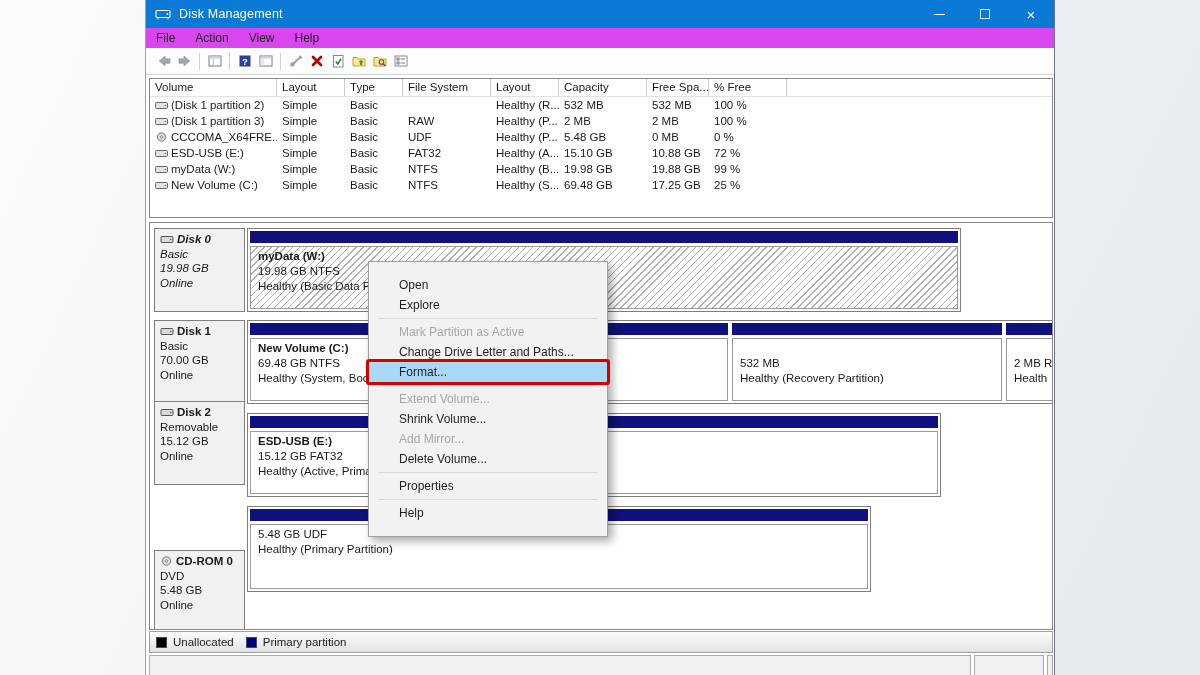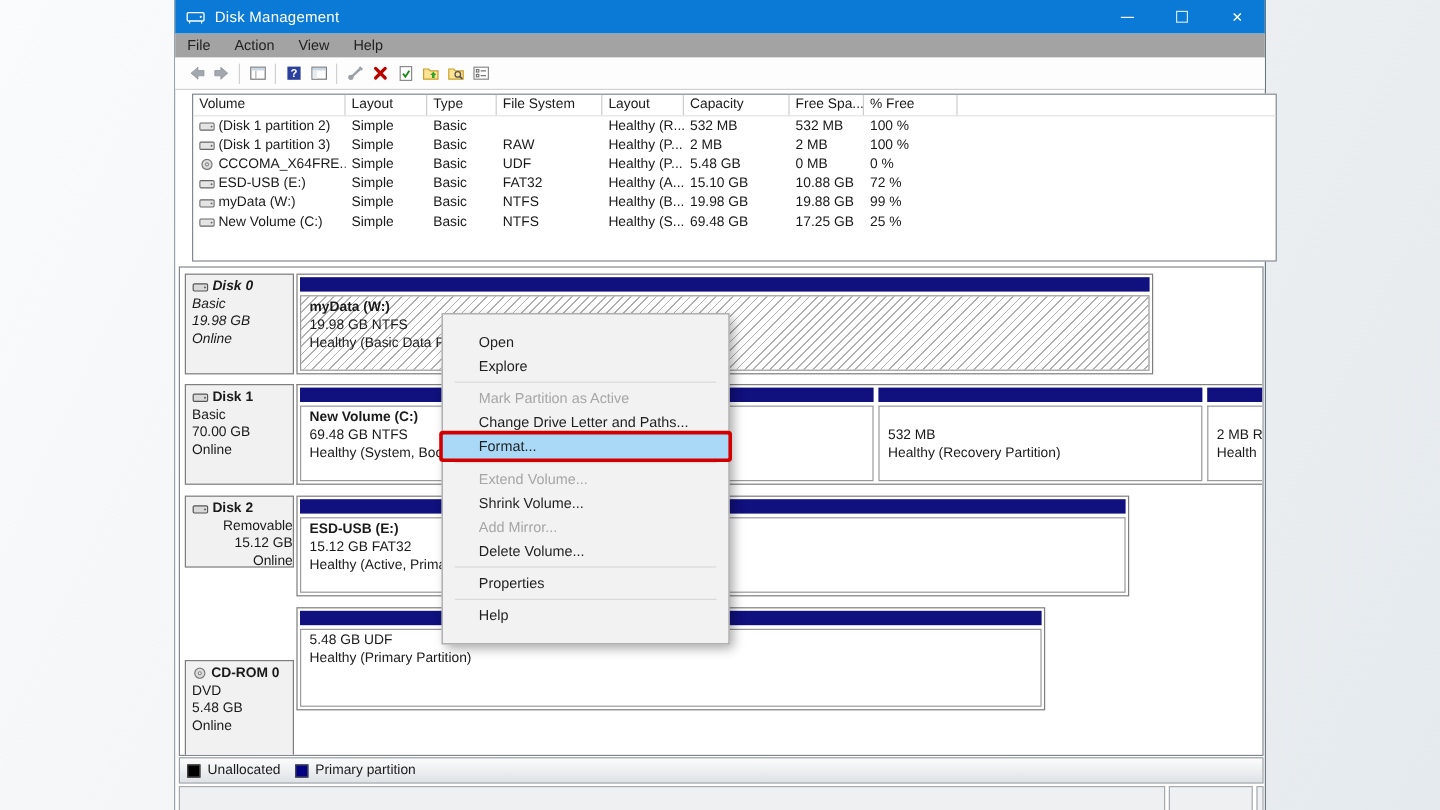--- a/index.html
+++ b/index.html
@@ -23,32 +23,32 @@
   .titlebar-icon { margin-left:9px; display:flex; }
   .titlebar-title { margin-left:8px; font-size:12.5px; letter-spacing:.2px; }
   .controls { margin-left:auto; display:flex; height:100%; }
   .ctrl { width:46px; height:100%; display:flex; align-items:center; justify-content:center; }
   .min-glyph { width:11px; height:1px; background:#fff; display:block; }
   .max-glyph { width:10px; height:10px; border:1px solid #cde7fa; display:block; }
   .close-glyph { font-size:15px; color:#fff; line-height:1; }
 
   
   .menubar { position:absolute; left:0; top:28px; right:0; height:20px;
-    background:#a3a3a3; display:flex; align-items:center; font-size:12px; color:#222;text-align:center; }
+    background:#d946ef; display:flex; align-items:center; font-size:12px; color:#222;text-align:center; }
   .mitem { padding:0 10px; }
 
   
   .toolbar { position:absolute; left:0; top:48px; right:0; height:27px;
     background:#fdfdfd; border-bottom:1px solid #d2d2d2;
     display:flex; align-items:center; padding-left:7px; }
   .ticon { width:21px; height:20px; display:flex; align-items:center; justify-content:center; }
   .tsep { width:1px; height:17px; background:#d0d0d0; margin:0 4px; }
 
   
-  .list-panel { position:absolute; left:14px; top:78px; width:904px; height:140px;
+  .list-panel { position:absolute; left:3px; top:78px; width:904px; height:140px;
     border:1px solid #828790; background:#fff; font-size:11.5px; }
   .lheader { display:flex; height:18px; border-bottom:1px solid #e3e3e3; }
   .hcell { padding:2px 0 0 5px; border-right:1px solid #cdcdcd; white-space:nowrap; overflow:hidden; color:#1a1a1a; }
   .w-vol{width:127px}.w-lay{width:68px}.w-type{width:58px}.w-fs{width:88px}
   .w-st{width:68px}.w-cap{width:88px}.w-free{width:62px}.w-pct{width:78px}
   .w-fill{flex:1; border-right:none;}
   .lrow { display:flex; height:16px; align-items:center; }
   .cell { padding-left:5px; white-space:nowrap; overflow:hidden; }
   .vcell { display:flex; align-items:center; gap:3px; }
   .vcell svg { flex:0 0 auto; }
@@ -375,21 +375,21 @@
       <div class="part cut" style="left:758px; right:0;">
         <div class="pbar"></div>
         <div class="pbody">
           <div class="ptitle"></div>
           <div class="pline">2 MB R</div>
           <div class="pline">Health</div>
         </div>
       </div>
     </div>
 
-    <div class="disk-label" style="top:190px; height:60px;text-align:right;">
+    <div class="disk-label" style="top:178px; height:84px;">
       <div class="dname">
           <svg width="14" height="9" viewBox="0 0 13 9">
             <rect x="0.5" y="1.5" width="12" height="6" rx="1" fill="#d9d9d9" stroke="#555555"></rect>
             <circle cx="10.3" cy="4.5" r="0.8" fill="#555555"></circle>
           </svg>
           <span>Disk 2</span>
         </div>
       <div>Removable</div>
       <div>15.12 GB</div>
       <div>Online</div>

